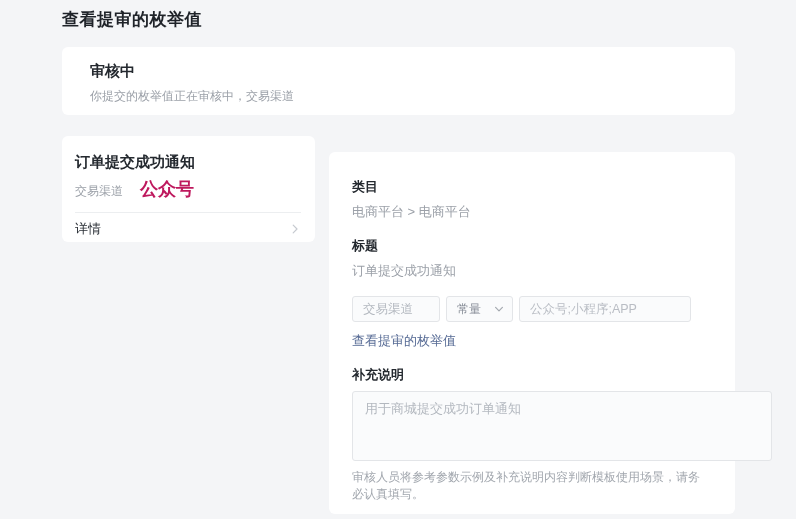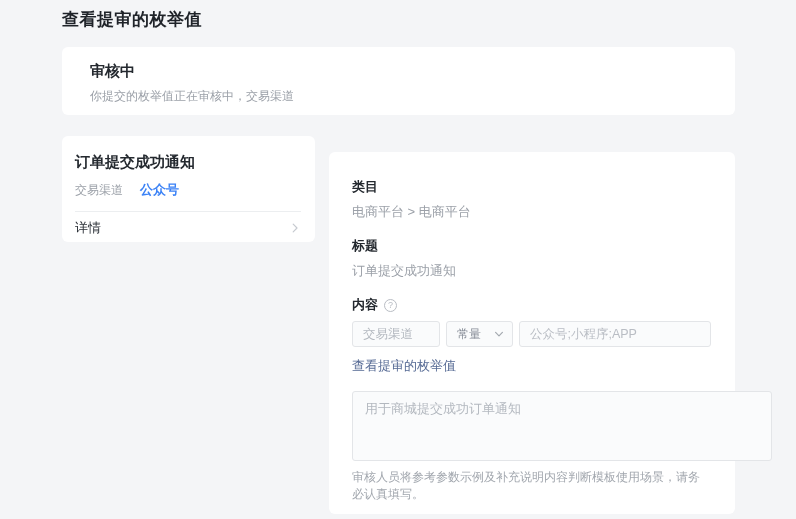--- a/index.html
+++ b/index.html
@@ -27,21 +27,21 @@
   }
   
   .status-card { left: 62px; top: 47px; width: 673px; height: 68px; padding: 14px 28px; }
   .status-title { font-size: 15px; font-weight: 700; color: #24292f; line-height: 20px; }
   .status-desc { margin-top: 7px; font-size: 12px; color: #9ba0a8; line-height: 16px; }
   
   .template-card { left: 62px; top: 136px; width: 253px; height: 106px; padding: 16px 14px 0 13px; }
   .tpl-title { font-size: 15px; font-weight: 700; line-height: 19px; color: #24292f; }
   .tpl-meta { margin-top: 10px; display: flex; align-items: baseline; line-height: 17px; }
   .tpl-meta-label { font-size: 12px; color: #9ba0a8; }
-  .tpl-meta-value { margin-left: 17px; font-size: 13px; font-weight: 700; color: #3b82f6; text-align: center; }
+  .tpl-meta-value { margin-left: 17px; font-size: 18px; font-weight: 700; color: #be185d; text-align: center; }
   .tpl-divider { margin-top: 12px; border-top: 1px solid #eceef0; }
   .tpl-detail {
     display: flex; justify-content: space-between; align-items: center;
     height: 31px; font-size: 13px; color: #2a2f36; cursor: pointer;
   }
   .chev-right { width: 12px; height: 12px; display: block; }
   
   .detail-card { left: 329px; top: 152px; width: 406px; height: 362px; padding: 26px 24px 0 23px; }
   .field { margin-bottom: 16px; }
   .field-label {
@@ -62,21 +62,21 @@
     border: 1px solid #e3e5e8; border-radius: 3px;
     font-size: 12.5px; font-family: inherit;
   }
   .param-name-input { width: 88px; padding: 0 10px; color: #b3b8bf; }
   .type-select {
     width: 67px; display: flex; align-items: center; justify-content: space-between;
     padding: 0 8px 0 10px; color: #868c96; cursor: pointer;
   }
   .type-select .sel-text { font-size: 12px; }
   .chev-down { width: 10px; height: 10px; display: block; }
-  .param-example-input { width: 192px; padding: 0 10px; color: #24292f; }
+  .param-example-input { width: 172px; padding: 0 10px; color: #24292f; }
   .param-example-input::placeholder { color: #b9bdc4; opacity: 1; }
   .enum-link { margin-top: 9px; }
   .enum-link a { font-size: 13px; color: #576b95; text-decoration: none; line-height: 18px; }
   .remark-textarea {
     margin-top: 7px; display: block; width: 420px; height: 70px;
     padding: 8px 12px; resize: none; color: #24292f; line-height: 18px; font-size: 13px;
   }
   .remark-textarea::placeholder { color: #b3b8bf; opacity: 1; }
   .remark-note { margin-top: 8px; font-size: 12px; color: #a2a7ae; line-height: 17px; }
 </style>
@@ -111,37 +111,34 @@
     <div class="field-label">类目</div>
     <div class="field-value">电商平台 &gt; 电商平台</div>
   </div>
 
   <div class="field">
     <div class="field-label">标题</div>
     <div class="field-value">订单提交成功通知</div>
   </div>
 
   <div class="field">
-    <div class="field-label">
-      <span>内容</span>
-      <span class="help-icon">?</span>
-    </div>
     <div class="param-row">
       <input class="ctl param-name-input" type="text" readonly="" value="交易渠道" style="">
       <div class="ctl type-select">
         <span class="sel-text">常量</span>
         <svg class="chev-down" viewBox="0 0 10 10" fill="none">
           <path d="M1.6 3.4 L5 6.8 L8.4 3.4" stroke="#a4a9b0" stroke-width="1.2" stroke-linecap="round" stroke-linejoin="round"></path>
         </svg>
       </div>
       <input class="ctl param-example-input" type="text" placeholder="公众号;小程序;APP" style="">
     </div>
     <div class="enum-link">
       <a href="#">查看提审的枚举值</a>
     </div>
   </div>
 
   <div class="field">
+    <div class="field-label">补充说明</div>
     <textarea class="ctl remark-textarea" placeholder="用于商城提交成功订单通知" style=""></textarea>
     <div class="remark-note">审核人员将参考参数示例及补充说明内容判断模板使用场景，请务必认真填写。</div>
   </div>
 
 </section>
 
 </body></html>

